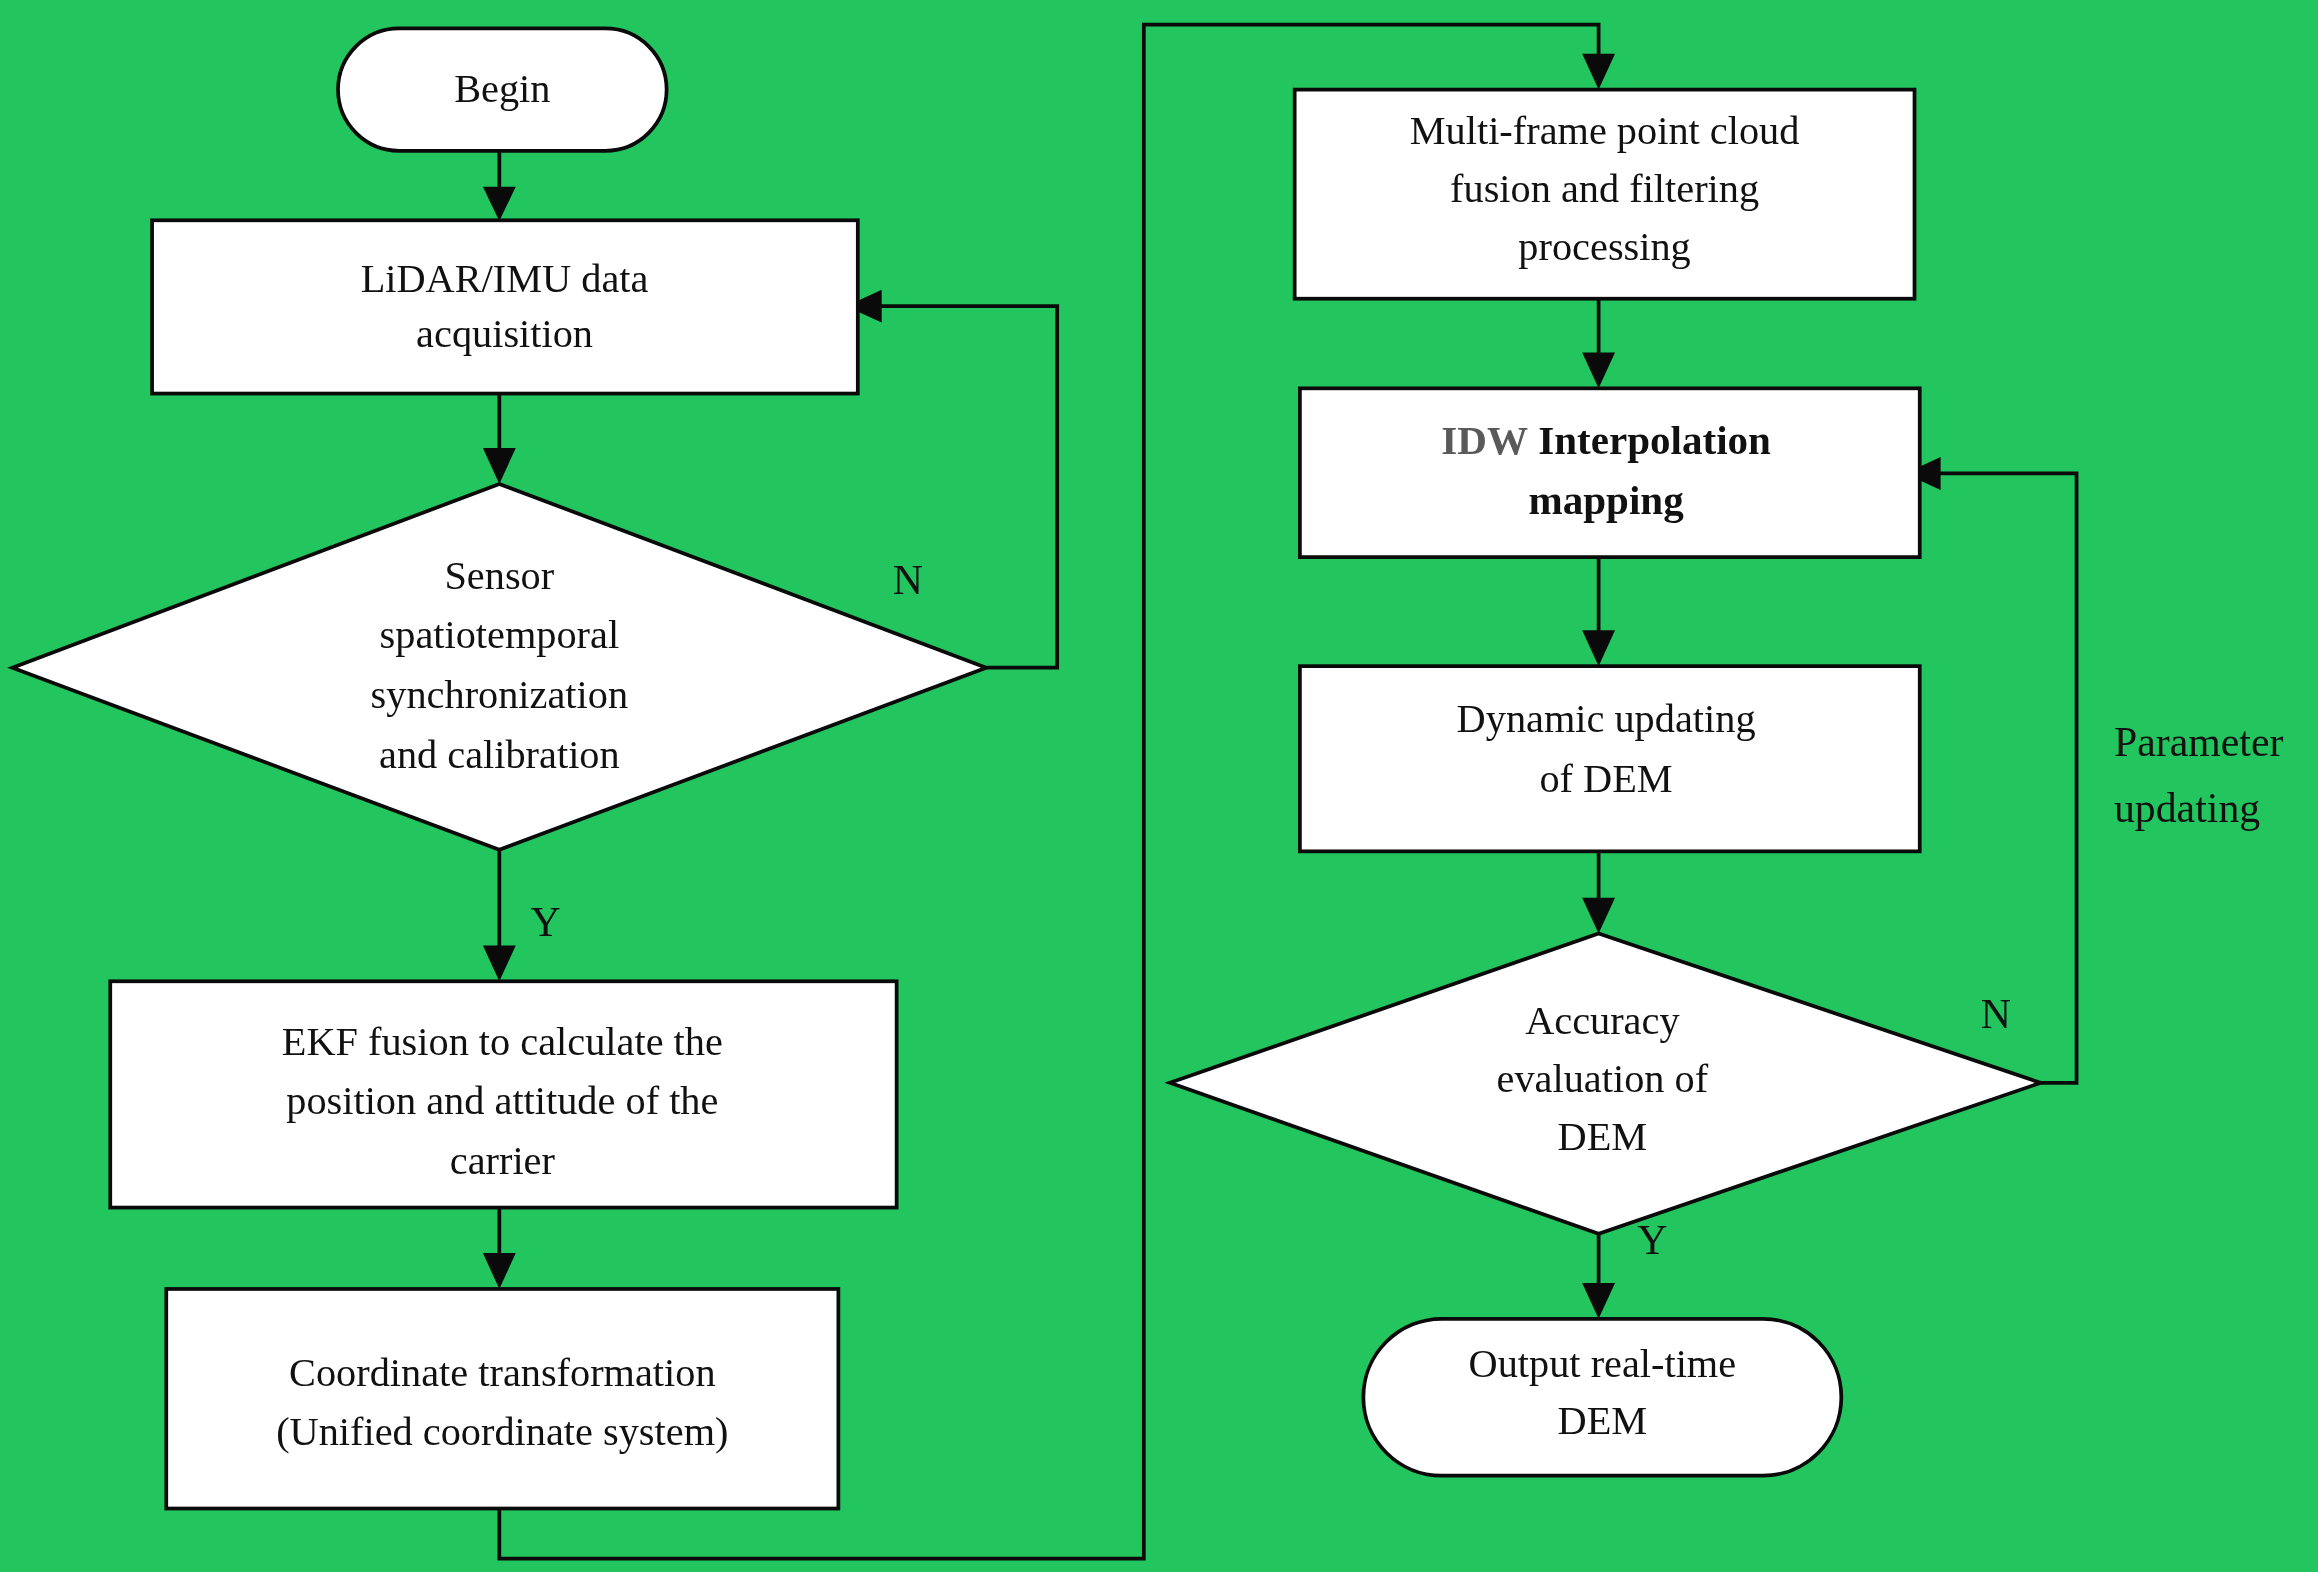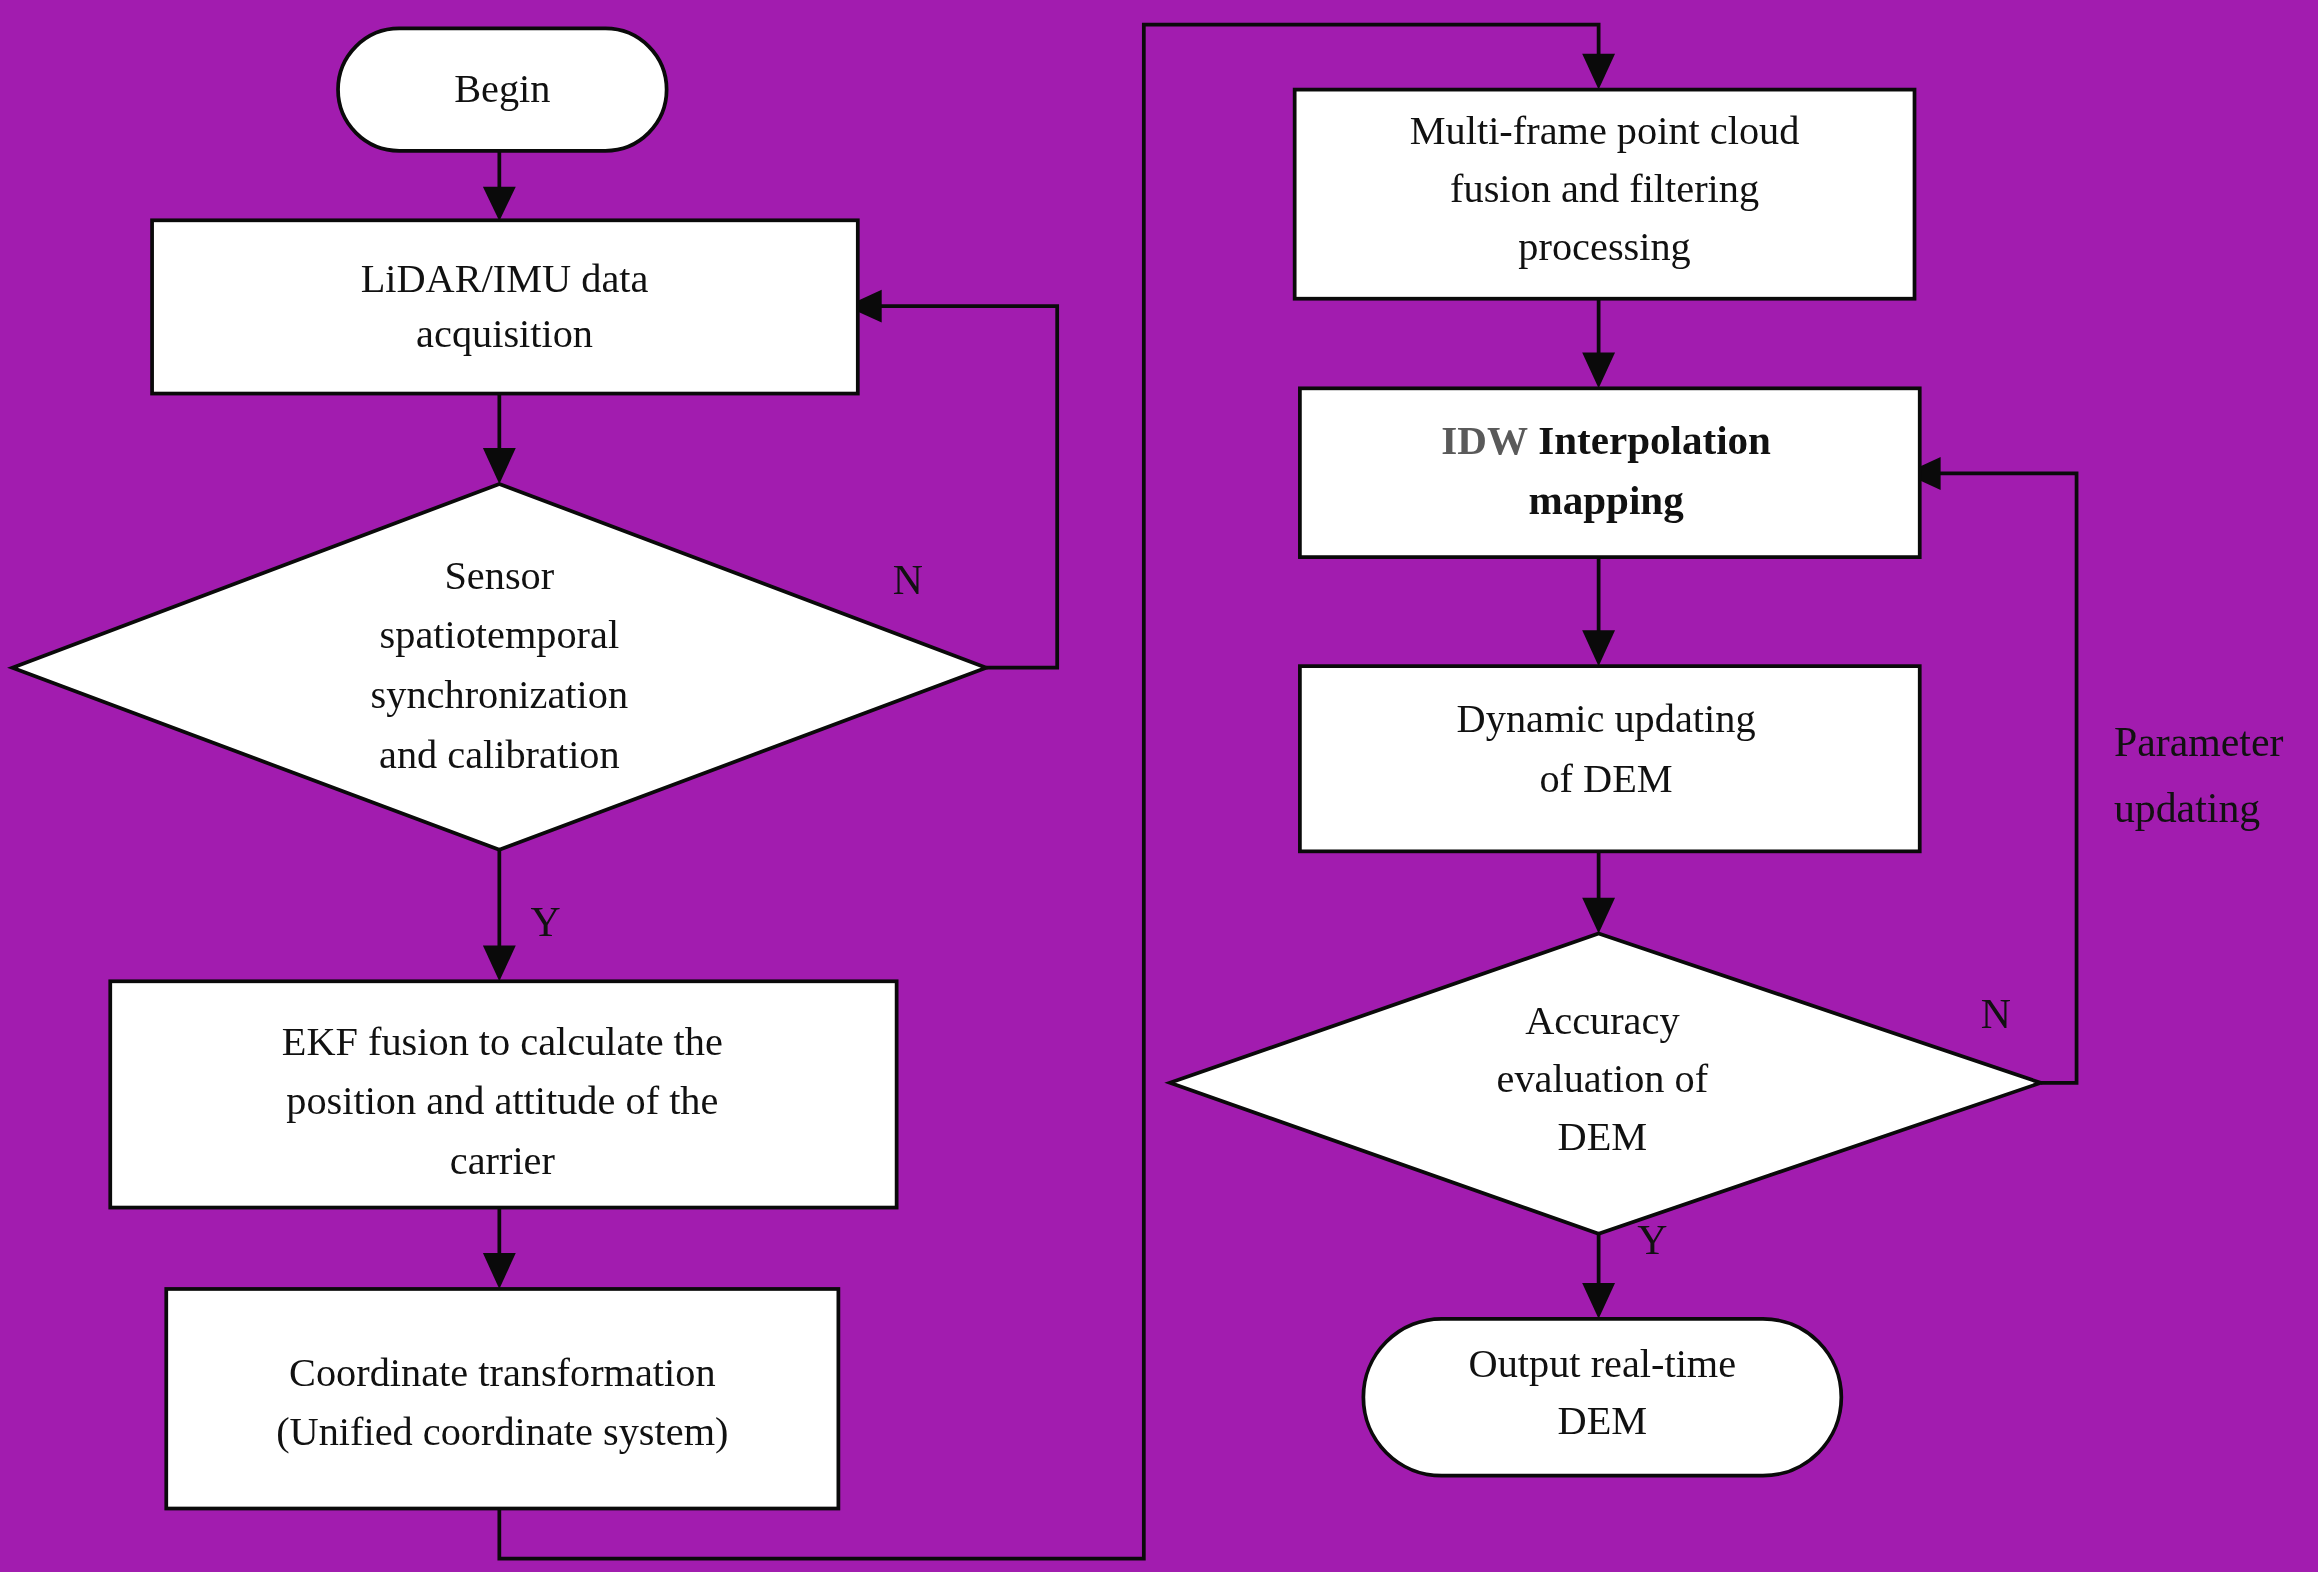--- a/index.html
+++ b/index.html
@@ -7,21 +7,21 @@
     padding: 0;
     background: #ffffff;
   }
   body {
     font-family: "Liberation Serif", "DejaVu Serif", serif;
   }
   #flowchart-root {
     position: relative;
     width: 2319px;
     height: 1572px;
-    background: #a21caf;
+    background: #22c55e;
     overflow: hidden;
   }
   svg#flow-svg {
     position: absolute;
     inset: 0;
     width: 2319px;
     height: 1572px;
     display: block;
   }
   .shape-stroke {

